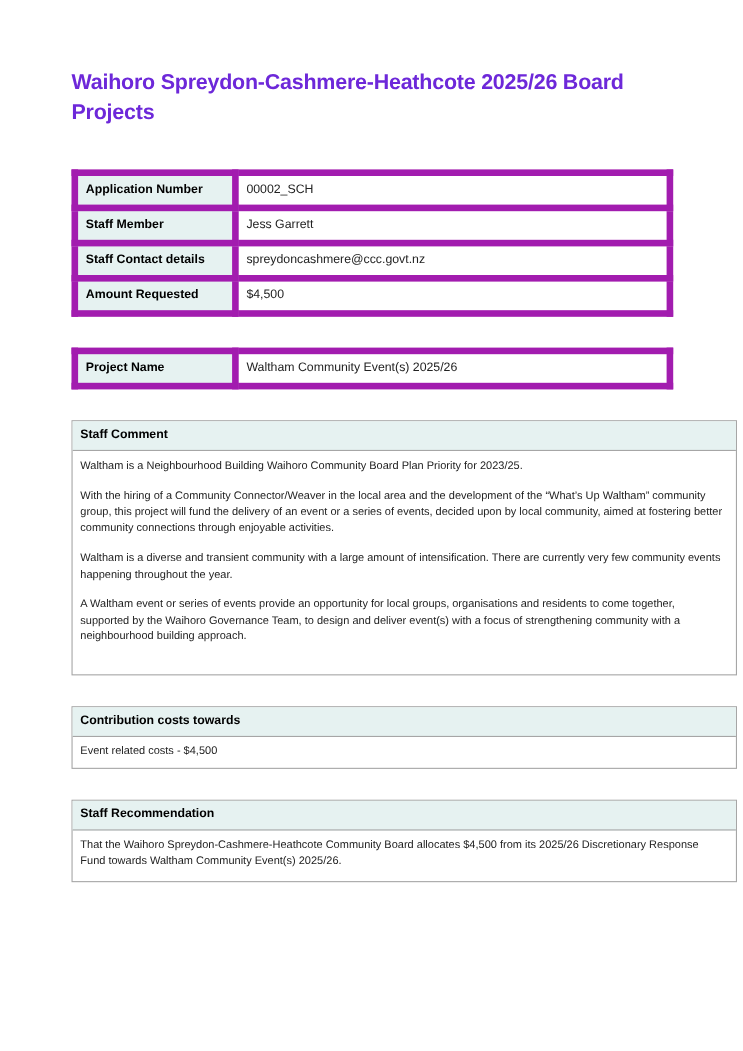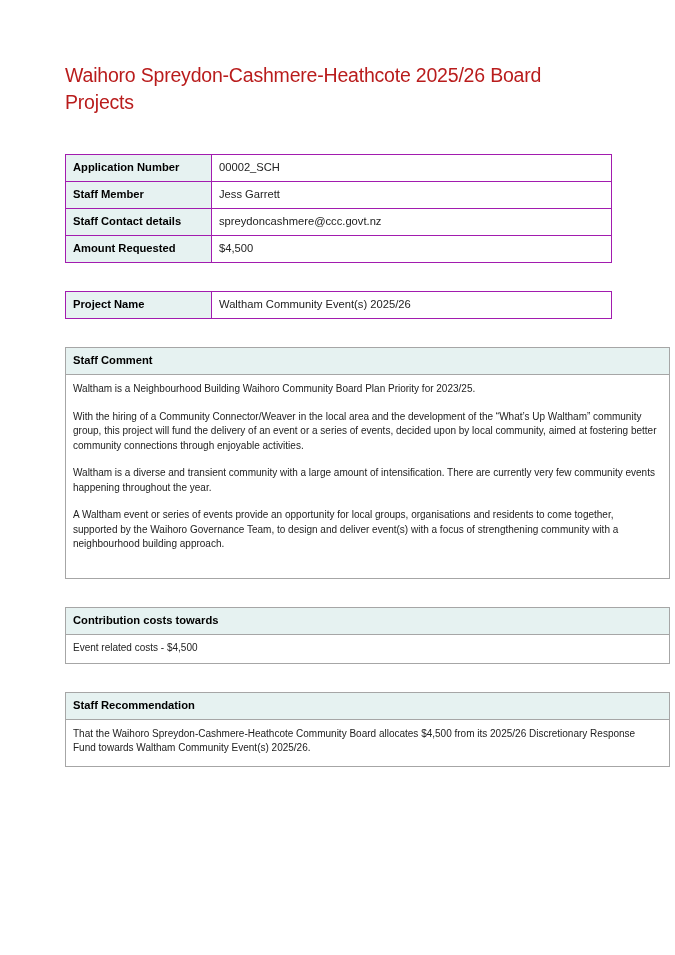--- a/index.html
+++ b/index.html
@@ -17,38 +17,38 @@
     overflow: hidden;
   }
 
   .page {
     padding: 62px 63px 0 65px;
   }
 
   
   .doc-title {
     font-size: 19.5px;
-    font-weight: normal;
+    font-weight: bold;
     line-height: 1.38;
     letter-spacing: -0.2px;
-    color: #b91c1c;
+    color: #6d28d9;
     margin: 0 0 38px 0;
     max-width: 530px;
   }
 
   
   .tbl {
     width: 547px;
     border-collapse: collapse;
     table-layout: fixed;
     margin-bottom: 28px;
     background: #ffffff;
   }
   .tbl td {
-    border: 1px solid #a21caf;
+    border: 6px solid #a21caf;
     padding: 5px 7px 6px 7px;
     font-size: 11.2px;
     line-height: 1.35;
     vertical-align: top;
     margin-top: 40px;
   }
   .tbl td.key {
     width: 146px;
     background: #e6f2f1;
     font-weight: bold;

